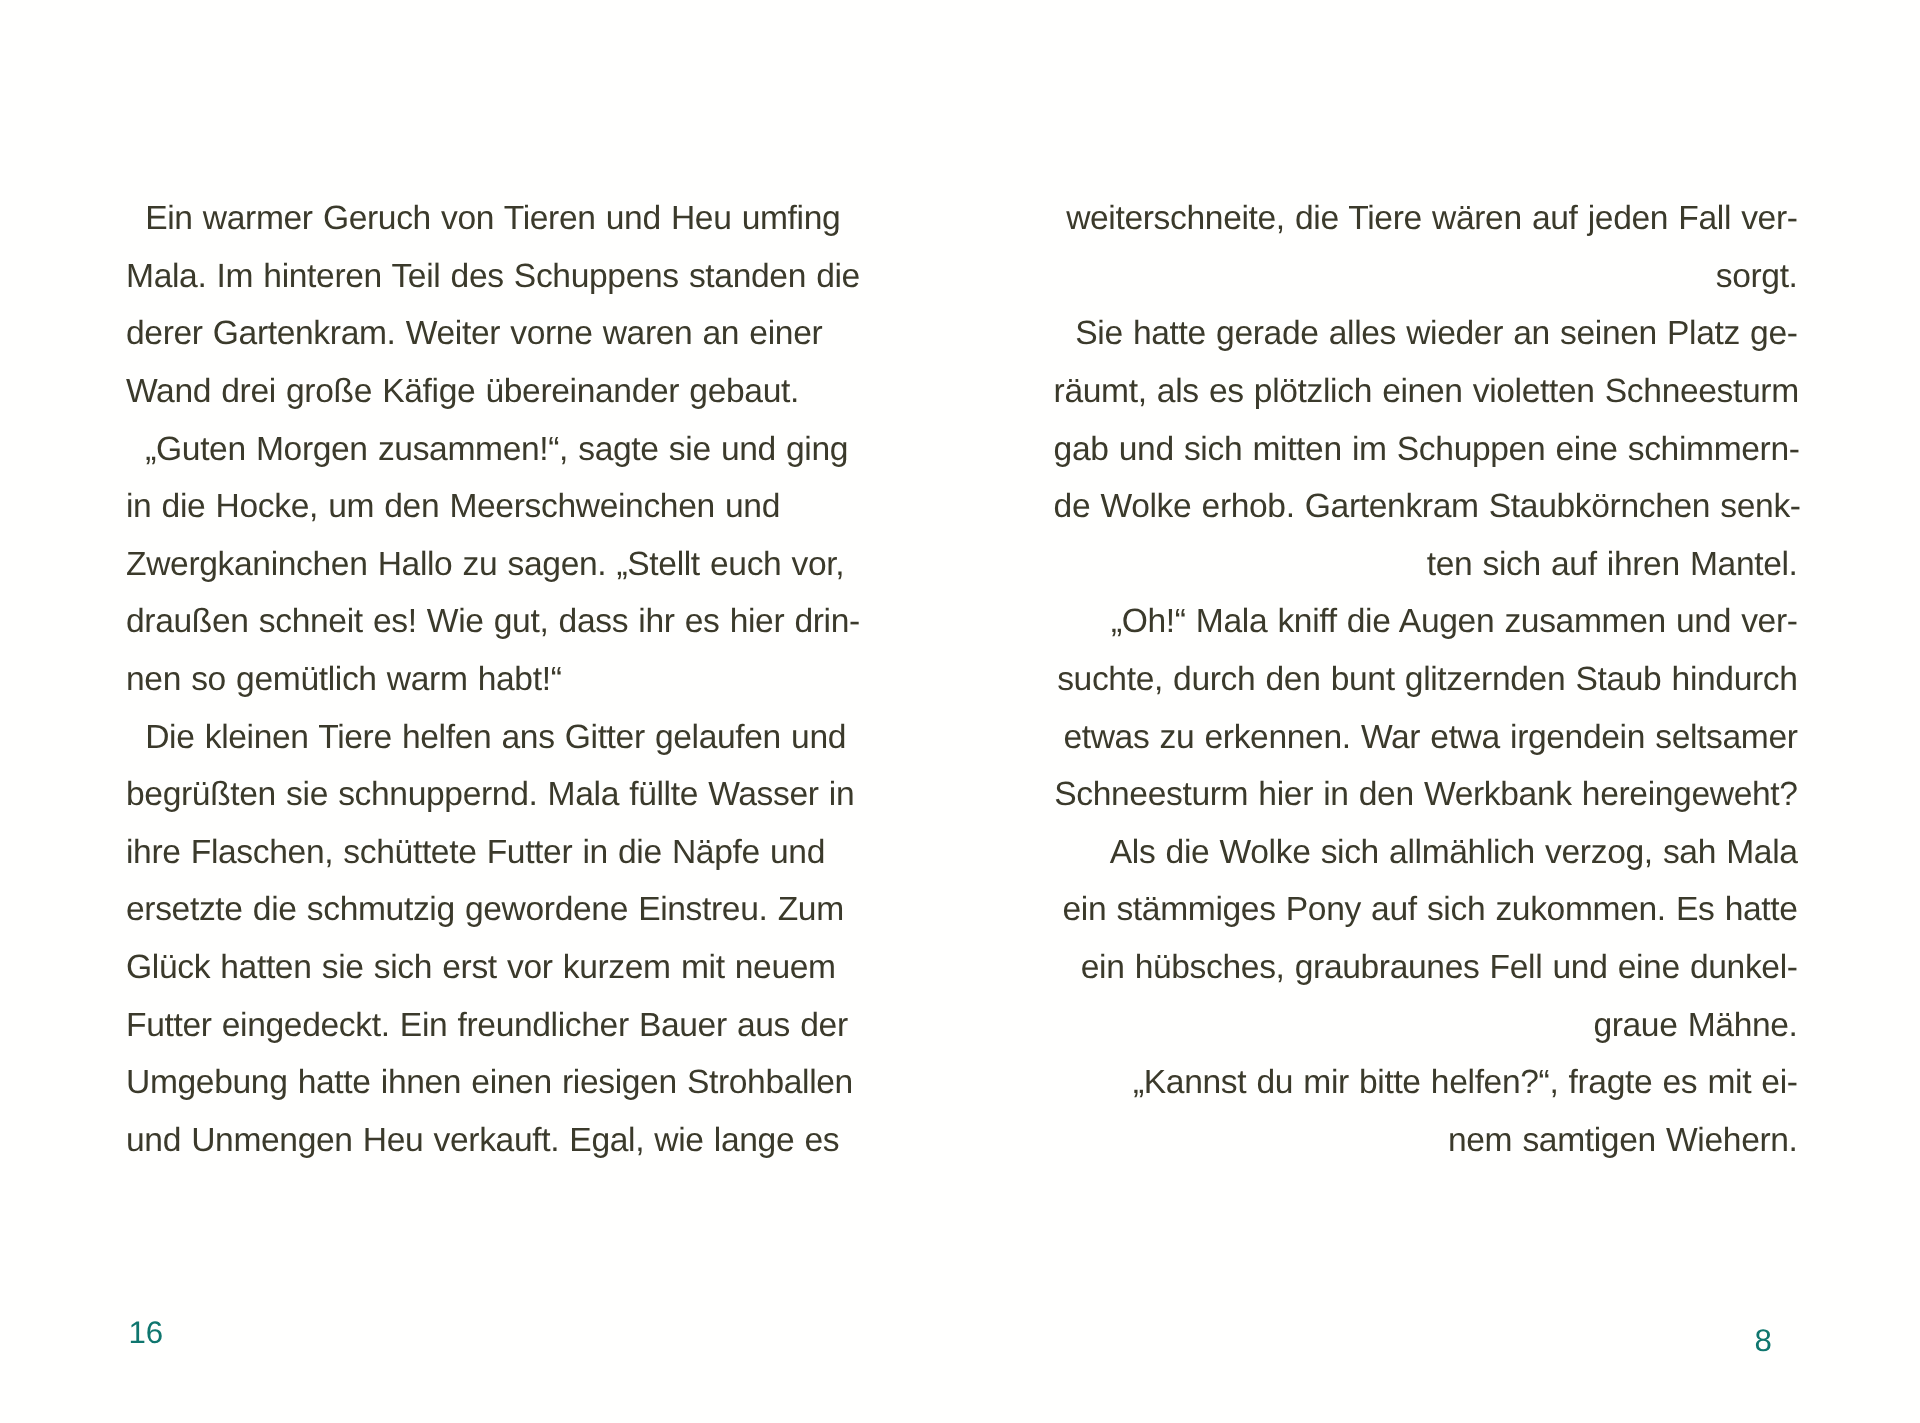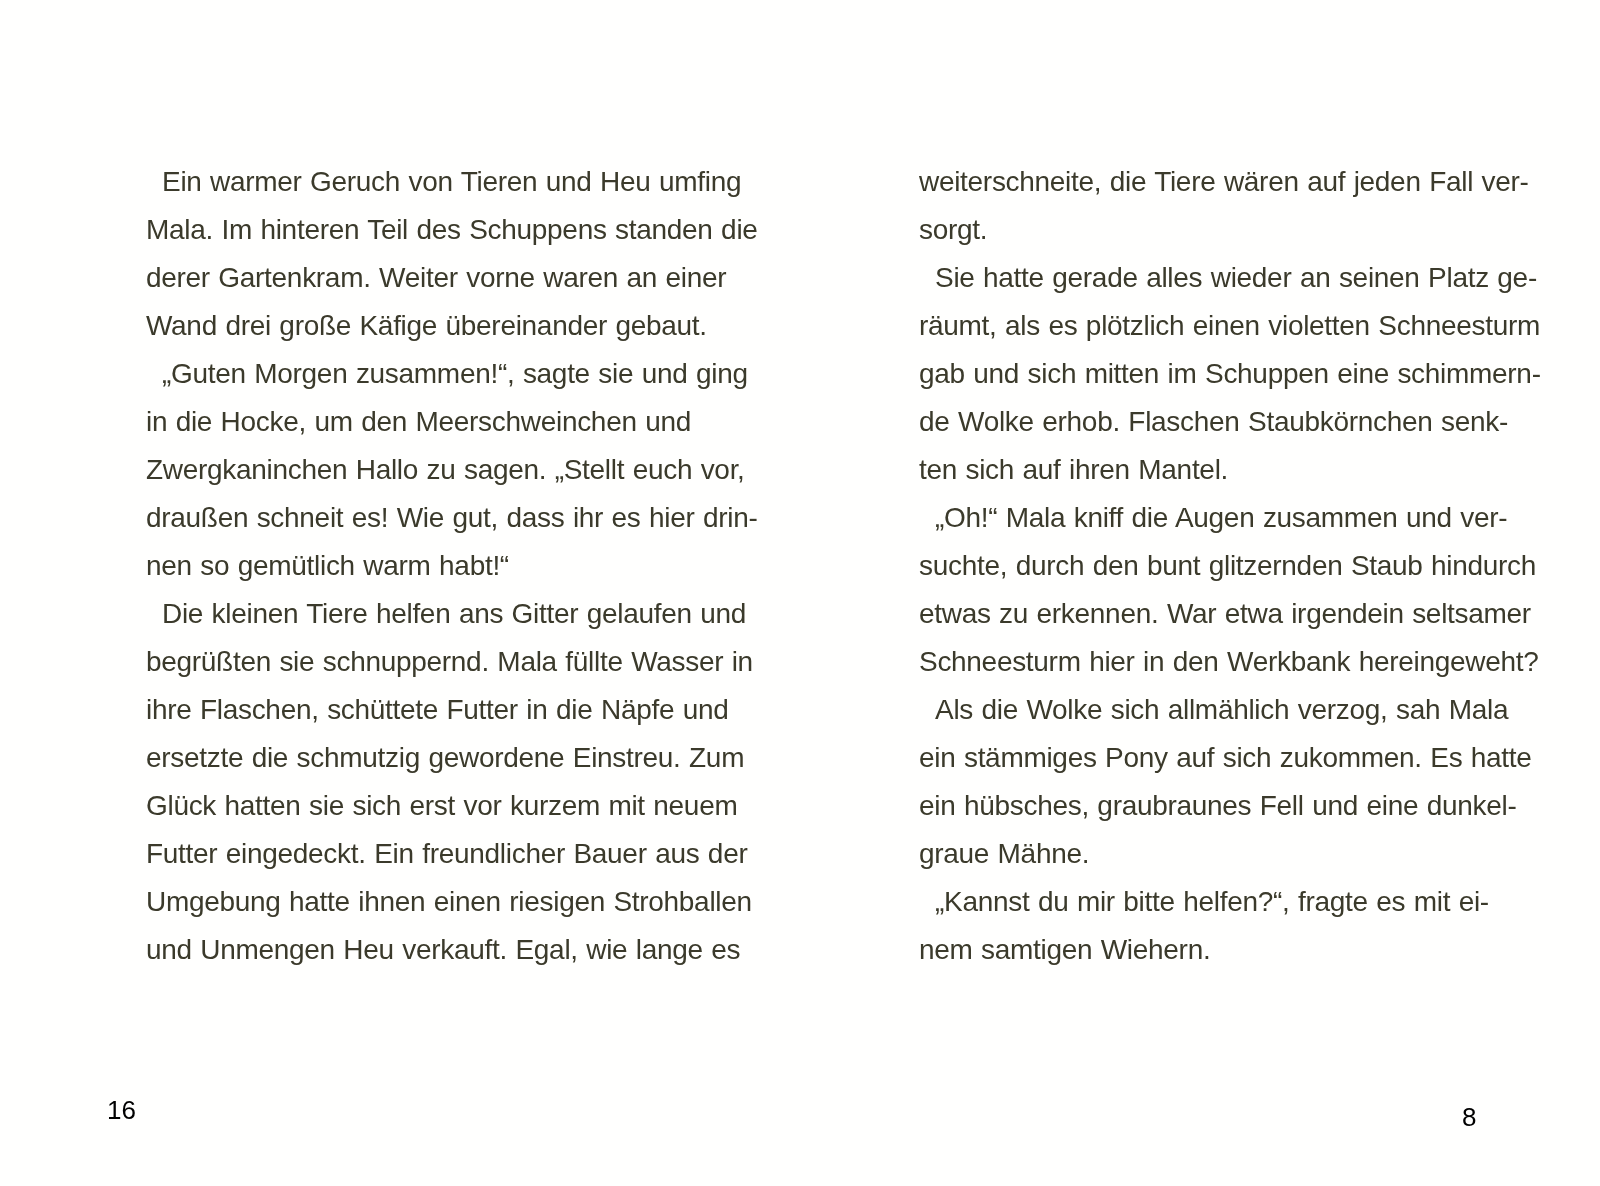--- a/index.html
+++ b/index.html
@@ -19,41 +19,41 @@
     height: 1186px;
     background: #fffffe;
   }
   .textblock {
     position: absolute;
     top: 158px;
     color: #3b3a2b;
     font-size: 28px;
     letter-spacing: -0.3px;
     word-spacing: 1px;
-    margin-left: 41px;
   }
   .textblock.left-col {
     left: 105px;
     width: 600px;
   }
   .textblock.right-col {
     left: 878px;
     width: 620px;
+    text-align: right;
   }
   .line {
     height: 48px;
     line-height: 48px;
     white-space: nowrap;
   }
   .line.indent {
     padding-left: 16px;
   }
   .pagenum {
     position: absolute;
-    color: #000000;
+    color: #0f766e;
     font-size: 26px;
     line-height: 26px;
   }
   .pagenum.num-left {
     left: 107px;
     top: 1097px;
   }
   .pagenum.num-right {
     left: 1462px;
     top: 1104px;
@@ -83,21 +83,21 @@
       <div class="line">Umgebung hatte ihnen einen riesigen Strohballen</div>
       <div class="line">und Unmengen Heu verkauft. Egal, wie lange es</div>
     </div>
 
   <div class="textblock right-col">
       <div class="line">weiterschneite, die Tiere wären auf jeden Fall ver-</div>
       <div class="line">sorgt.</div>
       <div class="line indent">Sie hatte gerade alles wieder an seinen Platz ge-</div>
       <div class="line">räumt, als es plötzlich einen violetten Schneesturm</div>
       <div class="line">gab und sich mitten im Schuppen eine schimmern-</div>
-      <div class="line">de Wolke erhob. Flaschen Staubkörnchen senk-</div>
+      <div class="line">de Wolke erhob. Gartenkram Staubkörnchen senk-</div>
       <div class="line">ten sich auf ihren Mantel.</div>
       <div class="line indent">„Oh!“ Mala kniff die Augen zusammen und ver-</div>
       <div class="line">suchte, durch den bunt glitzernden Staub hindurch</div>
       <div class="line">etwas zu erkennen. War etwa irgendein seltsamer</div>
       <div class="line">Schneesturm hier in den Werkbank hereingeweht?</div>
       <div class="line indent">Als die Wolke sich allmählich verzog, sah Mala</div>
       <div class="line">ein stämmiges Pony auf sich zukommen. Es hatte</div>
       <div class="line">ein hübsches, graubraunes Fell und eine dunkel-</div>
       <div class="line">graue Mähne.</div>
       <div class="line indent">„Kannst du mir bitte helfen?“, fragte es mit ei-</div>

